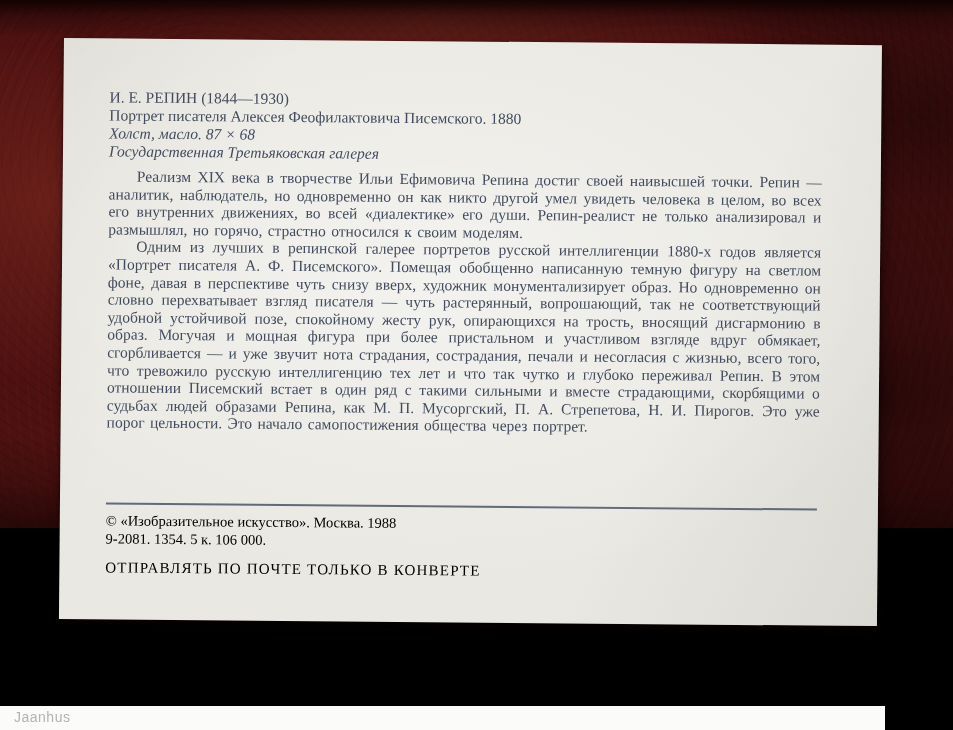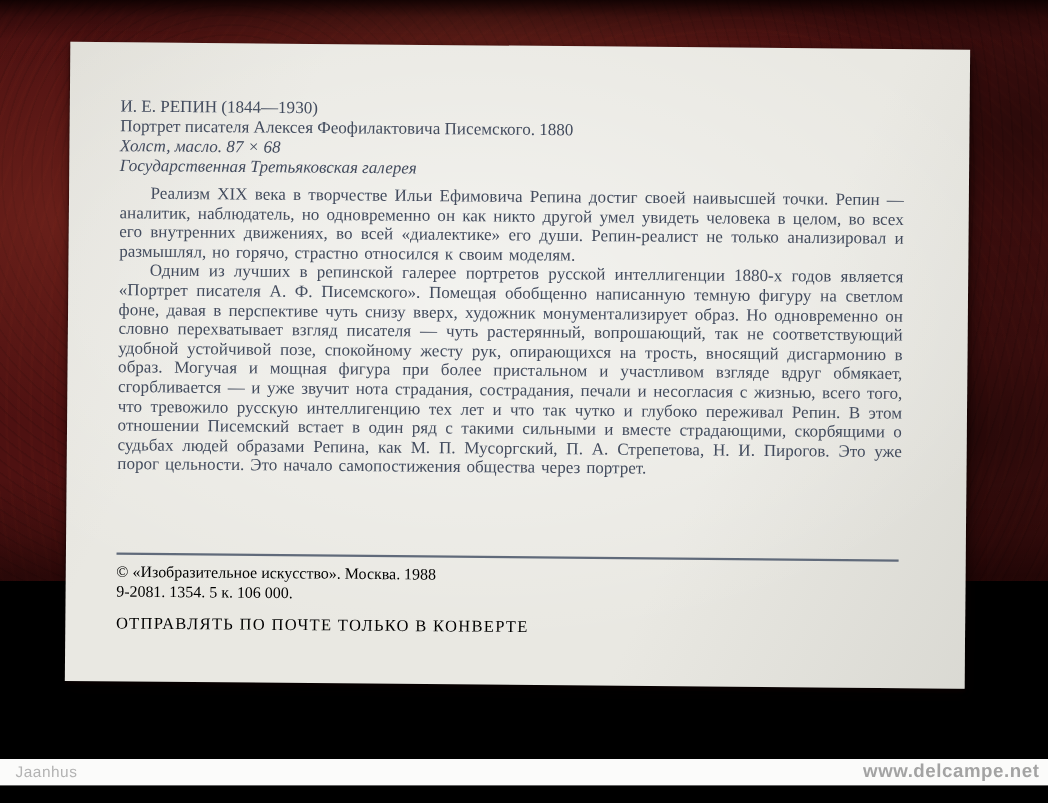--- a/index.html
+++ b/index.html
@@ -100,22 +100,22 @@
     margin-top: 11px;
     font-size: 15px;
     letter-spacing: 1.2px;
     white-space: nowrap;
   }
 
   
   .footer-strip {
     position: absolute;
     left: 0;
-    bottom: 16px;
-    width: 953px;
+    bottom: 0;
+    width: 885px;
     height: 24px;
     background: #fbfbfa;
     font-family: "Liberation Sans", sans-serif;
   }
   .wm-left {
     position: absolute;
     left: 14px;
     top: 3px;
     font-size: 14px;
     color: #b3b3b3;
@@ -161,14 +161,13 @@
       <p class="imprint-line">9-2081. 1354. 5 к. 106 000.</p>
       <p class="imprint-line postal-line">ОТПРАВЛЯТЬ ПО ПОЧТЕ ТОЛЬКО В КОНВЕРТЕ</p>
     </div>
 
   </div>
 
 </div>
 
 <div class="footer-strip">
   <span class="wm-left">Jaanhus</span>
-  <span class="wm-right">www.delcampe.net</span>
 </div>
 
 </body></html>

